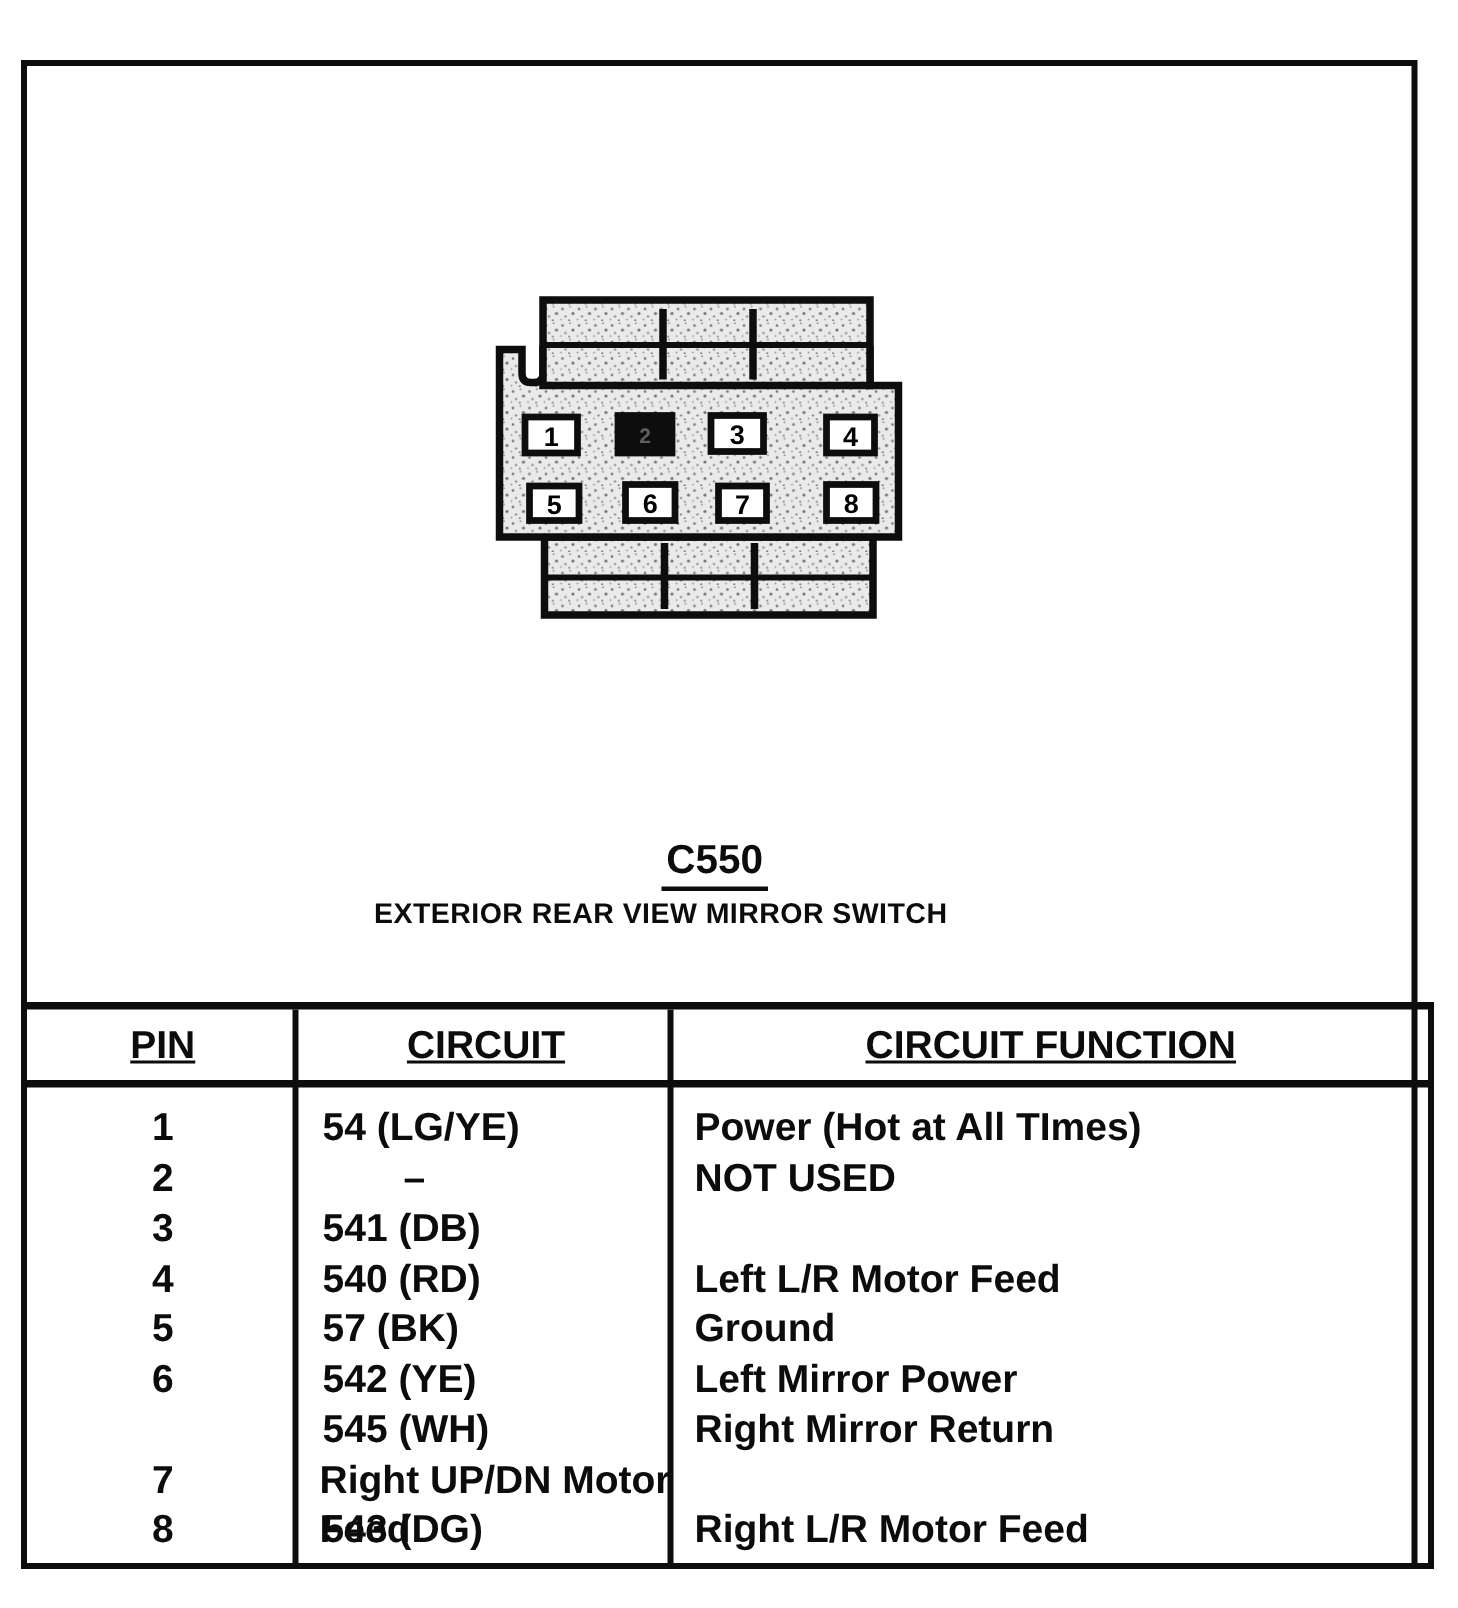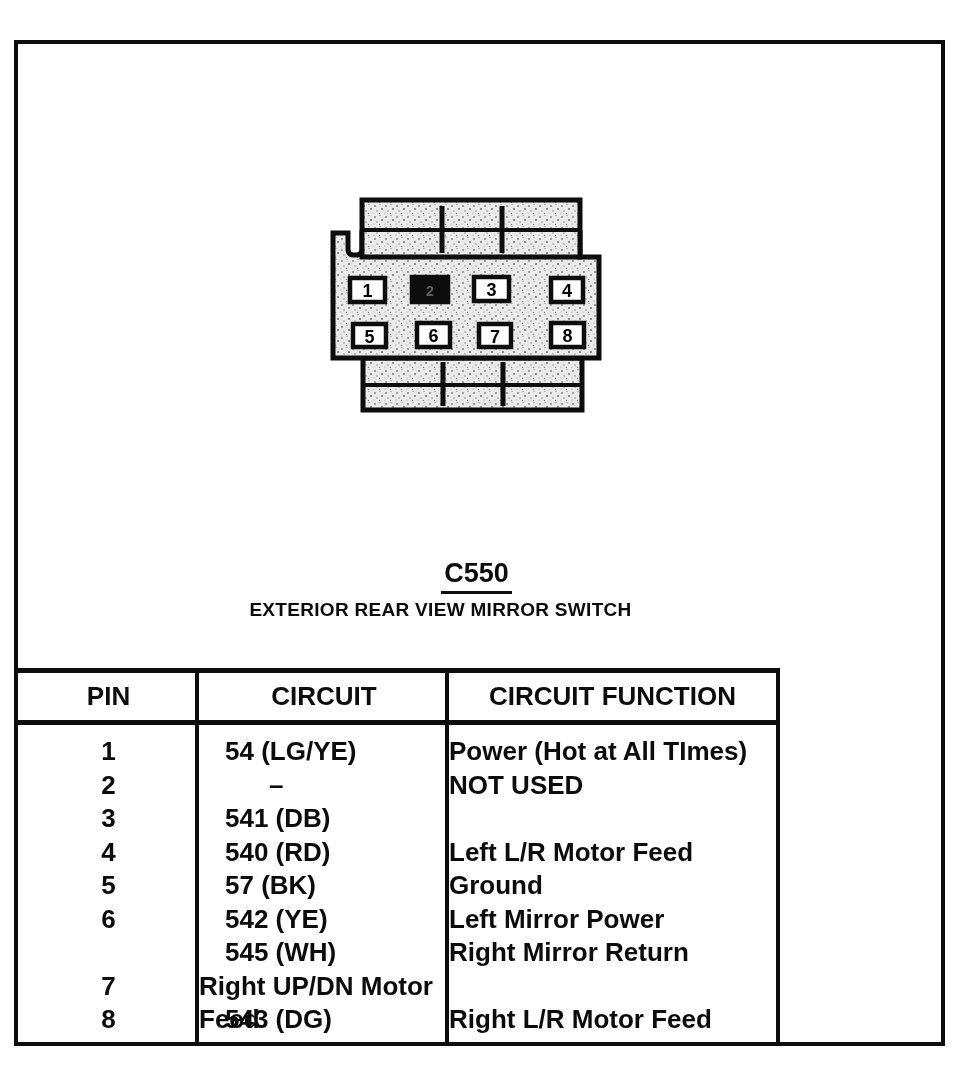--- a/index.html
+++ b/index.html
@@ -13,41 +13,41 @@
   }
   .connector-svg { position:absolute; left:300px; top:148px; }
 
   .c550-line { position:absolute; left:0; top:514px; width:845px; text-align:center;
     font-size:27px; font-weight:700;margin-left:36px; }
   .c550-line .ul { display:inline-block; border-bottom:3px solid #0d0d0d; padding:0 3px 2px; }
   .subtitle-line { position:absolute; left:0; top:555px; width:845px; text-align:center;
     font-size:19px; font-weight:700; letter-spacing:0.3px; }
 
   .pin-table {
-    position:absolute; left:-4px; top:624px; width:766px; bottom:-4px;
-    border:4px solid #0d0d0d; border-top-width:5px; box-sizing:border-box;
+    position:absolute; left:-4px; top:624px; width:942px; bottom:-4px;
+    border:4px solid #0d0d0d; border-top-width:5px; box-sizing:border-box;text-decoration:underline;
   }
   .col-divider { position:absolute; top:0; bottom:0; width:4px; background:#0d0d0d; }
   .col-divider.d1 { left:177px; }
   .col-divider.d2 { left:427px; }
 
   .thead {
     height:47px; border-bottom:5px solid #0d0d0d;
     display:grid; grid-template-columns:181px 250px 1fr; align-items:center;
     font-size:26px; font-weight:700; text-align:center;
   }
   .tbody {
     position:absolute; top:52px; left:0; right:0; bottom:0; padding-top:10px;
     font-size:26px; font-weight:700;
   }
   .trow { display:grid; grid-template-columns:181px 250px 1fr; height:33.5px; line-height:33.5px; }
   .cell-pin { text-align:center; }
-  .cell-circuit { padding-left:26px; }
+  .cell-circuit { padding-left:16px; }
   .cell-circuit.dash { padding-left:70px; }
-  .cell-fn { padding-left:0; }
+  .cell-fn { padding-left:14px; }
 
   svg text { font-family:"Liberation Sans", sans-serif; font-weight:700; }
 </style>
 </head>
 <body>
 
 <div class="sheet">
   <div class="frame">
 
     <svg class="connector-svg" width="290" height="235" viewBox="0 0 290 235">

